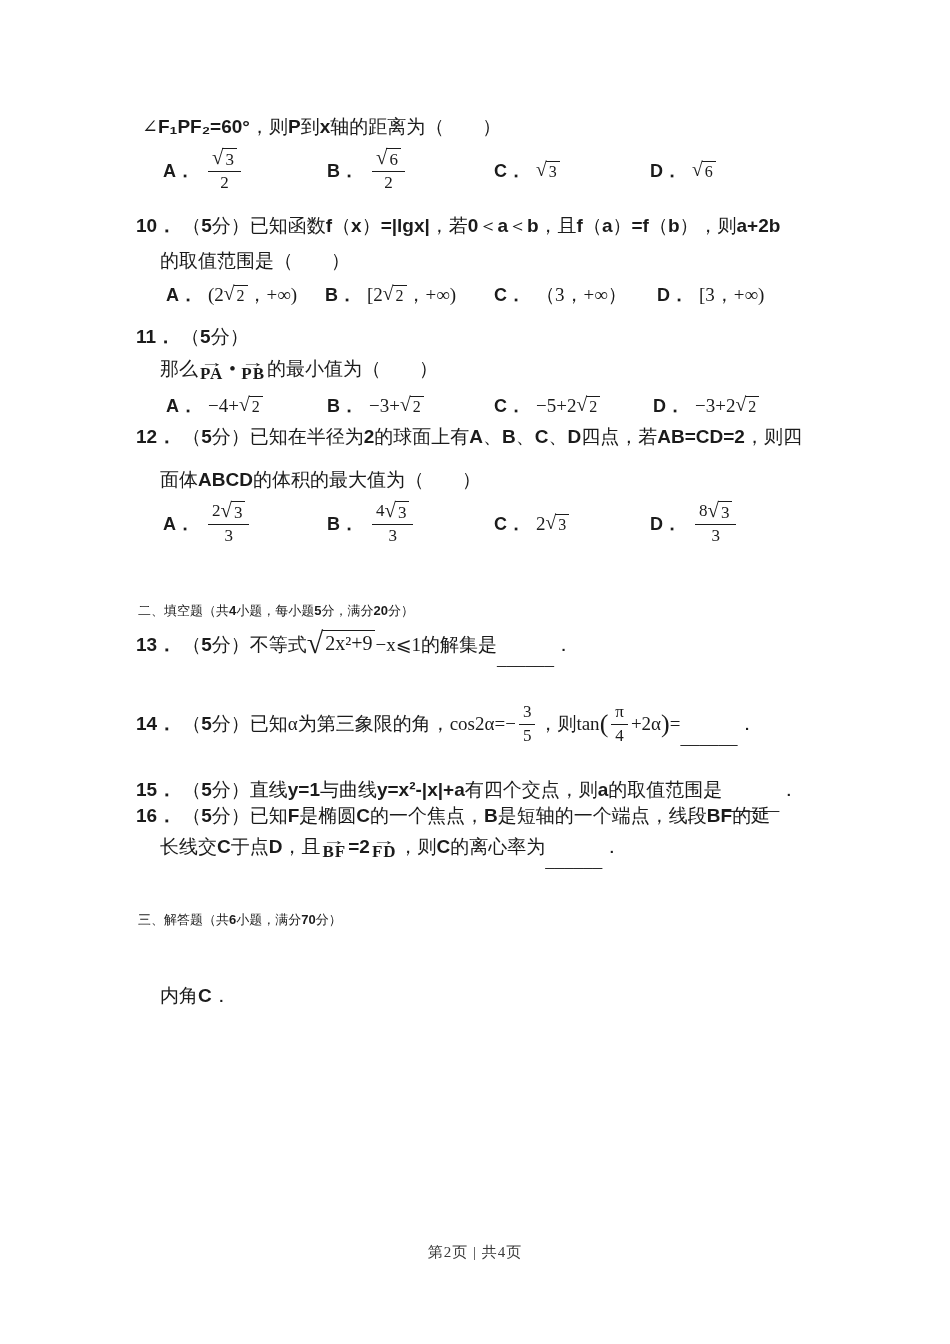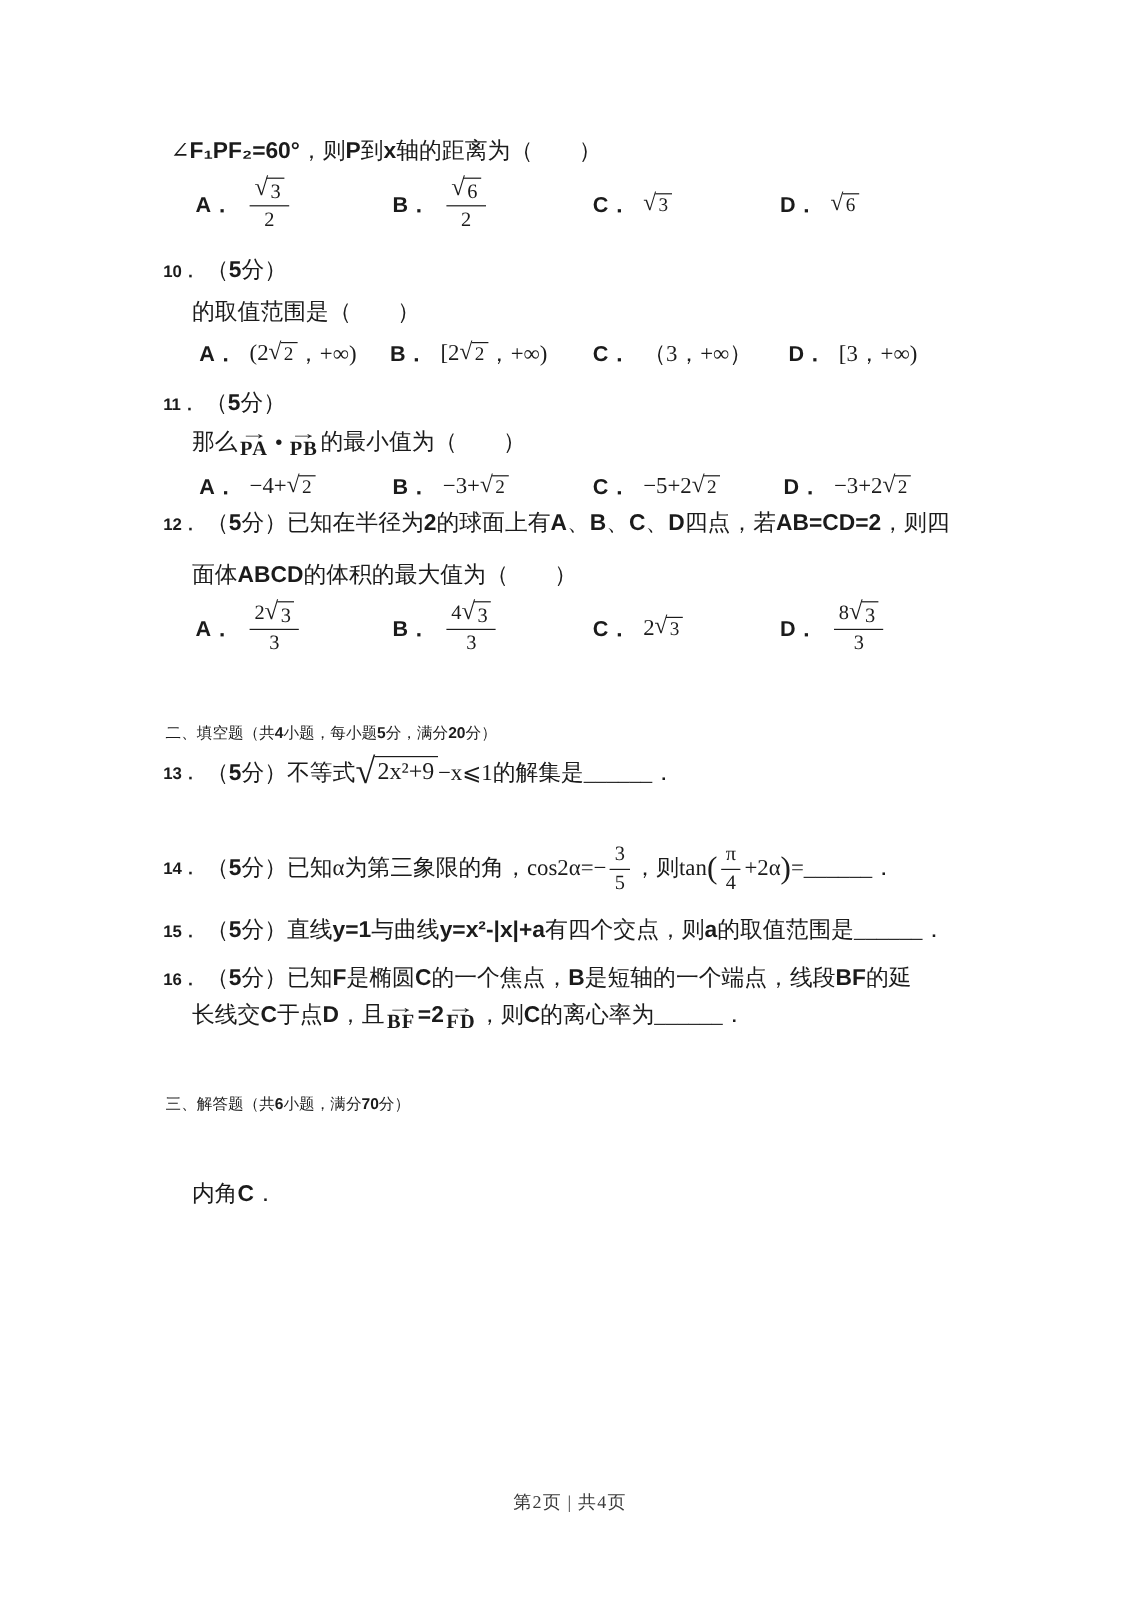--- a/index.html
+++ b/index.html
@@ -13,21 +13,21 @@
     position:absolute;display:flex;align-items:center;
     white-space:nowrap;font-size:19px;line-height:1.4;
   }
   .optrow{position:absolute;left:0;width:950px;}
   .opt{position:absolute;top:0;height:100%;display:inline-flex;align-items:center;}
   .olabel,.qnum,.lat{
     font-family:"Liberation Sans","DejaVu Sans",sans-serif;
     font-weight:700;
   }
   .olabel{margin-right:11px;font-size:18px;}
-  .qnum{margin-right:6px;font-size:14px;}
+  .qnum{margin-right:6px;font-size:19px;}
   .mval{font-family:"Liberation Serif","DejaVu Serif",serif;font-size:19px;}
   
   .frac{
     display:inline-flex;flex-direction:column;align-items:center;
     font-family:"Liberation Serif","DejaVu Serif",serif;
     font-size:17px;line-height:1.2;margin:0 3px;vertical-align:middle;
   }
   .frac .num{border-bottom:1.6px solid #1b1b1b;padding:0 4px 1px;display:inline-flex;align-items:flex-start;}
   .frac .den{padding-top:1px;}
   
@@ -39,21 +39,21 @@
   
   .vec{
     display:inline-flex;flex-direction:column;align-items:center;
     font-family:"Liberation Serif","DejaVu Serif",serif;font-weight:700;
     line-height:1;margin:0 2px;
   }
   .vec .varrow{font-size:14px;height:9px;overflow:visible;transform:scaleX(1.7);display:block;}
   .vec .vbase{font-size:17px;letter-spacing:1px;}
   .mdot{font-weight:700;margin:0 4px;font-size:17px;}
   .bigp{font-size:26px;font-weight:400;line-height:1;}
-  .blank{font-family:"Liberation Serif","DejaVu Serif",serif;}
+  .blank{font-family:"Liberation Serif","DejaVu Serif",serif;margin-top:28px;}
   .sechdr{font-size:13px;}
   .footer{
     position:absolute;left:0;width:950px;text-align:center;
     font-size:15px;color:#3a3a3a;letter-spacing:1px;
   }
 </style>
 </head>
 <body>
 
 <div class="page">
@@ -99,20 +99,21 @@
       <span class="sqrt">
           <span class="rsign">√</span>
           <span class="rbody">6</span>
         </span>
     </span>
   </div>
 
   <div class="line" style="top:213px;left:136px">
     <span class="qnum">10．</span>
     <span class="rich">（<b class="lat">5</b>分）</span>
+    <span class="rich">已知函数<b class="lat">f</b>（<b class="lat">x</b>）<b class="lat">=|lgx|</b>，若<b class="lat">0</b>＜<b class="lat">a</b>＜<b class="lat">b</b>，且<b class="lat">f</b>（<b class="lat">a</b>）<b class="lat">=f</b>（<b class="lat">b</b>），则<b class="lat">a+2b</b></span>
   </div>
   <div class="line" style="top:248px;left:160px">
     <span class="rich">的取值范围是（　　）</span>
   </div>
   <div class="optrow" style="top:279px;height:32px">
     <span class="opt" style="left:166px">
       <span class="olabel">A．</span>
       <span class="mval">(2</span>
         <span class="sqrt">
           <span class="rsign">√</span>

